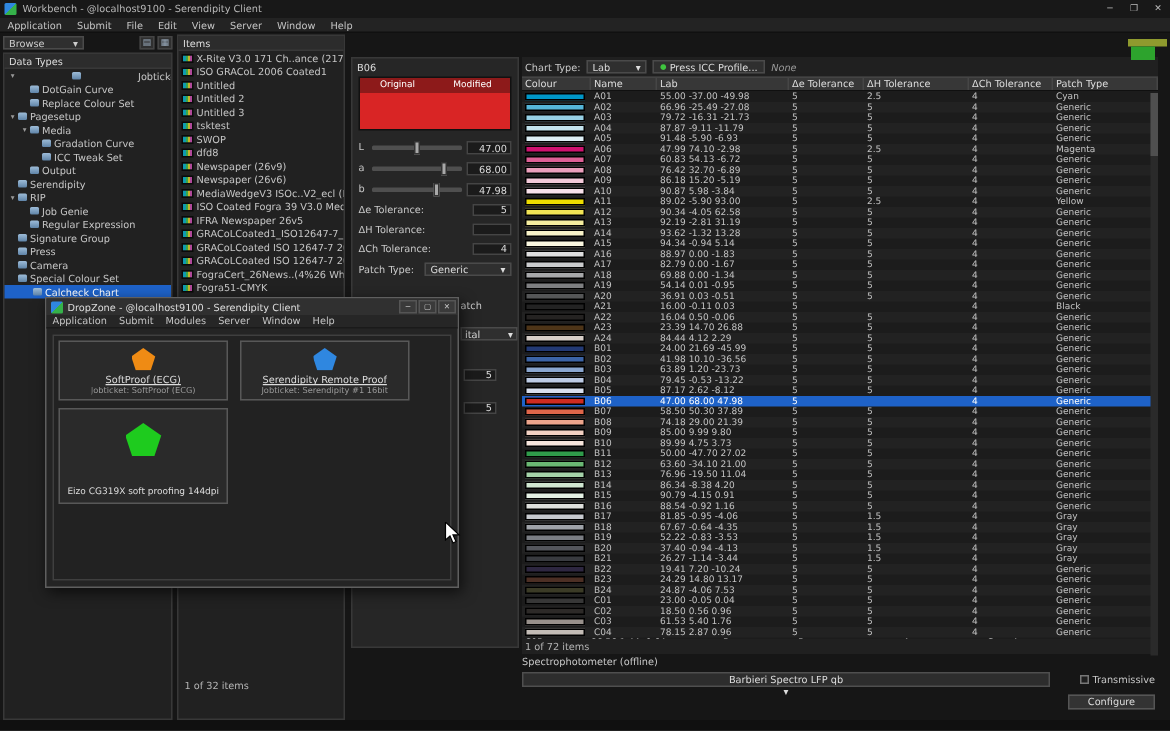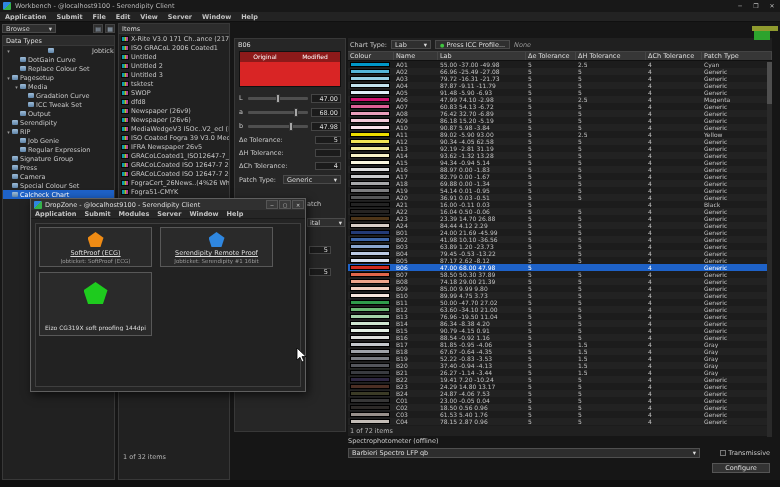--- a/index.html
+++ b/index.html
@@ -9,21 +9,21 @@
   
   .titlebar{position:absolute;left:0;top:0;width:780px;height:12px;background:#181818;
             display:flex;align-items:center;}
   .appicon{width:8px;height:8px;margin-left:3px;border-radius:1px;
            background:linear-gradient(135deg,#2f87e0 0 50%,#35b24a 50% 100%);}
   .title-text{margin-left:4px;font-size:6.5px;color:#b8b8b8;}
   .winbtns{margin-left:auto;display:flex;}
   .wbtn{width:16px;height:12px;line-height:12px;text-align:center;font-size:6px;color:#bbb;}
   .menubar{position:absolute;left:0;top:12px;width:780px;height:10px;background:#232323;
            display:flex;border-bottom:1px solid #101010;}
-  .menu-item{padding:0 5px;line-height:10px;font-size:6.5px;color:#c4c4c4;font-weight:bold;}
+  .menu-item{padding:0 5px;line-height:10px;font-size:6.5px;color:#c4c4c4;}
   
   .ltoolbar{position:absolute;left:2px;top:23px;width:113px;height:11px;display:flex;align-items:center;gap:2px;}
   .browse-btn{display:inline-flex;align-items:center;justify-content:space-between;width:54px;height:9px;
               background:#2f2f2f;border:1px solid #4a4a4a;font-size:6.5px;padding:0 3px;color:#ccc;}
   .tb-ico{width:10px;height:9px;background:#2f2f2f;border:1px solid #444;font-size:6px;line-height:8px;
           text-align:center;color:#9ab;}
   .tb-spacer{flex:1;}
   
   .panel{position:absolute;background:#212121;border:1px solid #383838;}
   .panel-head{height:10px;line-height:10px;background:#2c2c2c;border-bottom:1px solid #383838;
@@ -91,21 +91,21 @@
   .c3{width:50px;flex:0 0 auto;} .c4{width:70px;flex:0 0 auto;} .c5{width:56px;flex:0 0 auto;}
   .c6{flex:1;}
   .swatch{display:block;width:40px;height:5px;border:1px solid #000;}
   .t-status{height:10px;line-height:10px;font-size:6.5px;color:#b5b5b5;padding-left:2px;}
   .vscroll{position:absolute;right:0px;top:24px;width:5px;height:375px;background:#2a2a2a;}
   .vthumb{position:absolute;left:0;top:0;width:5px;height:42px;background:#4f4f4f;}
   
   #spectro{position:absolute;left:348px;top:437px;width:424px;height:40px;}
   .sp-title{font-size:6.5px;color:#c8c8c8;}
   .sp-combo{position:absolute;left:0;top:11px;display:flex;justify-content:space-between;align-items:center;
-            width:352px;height:10px;background:#2d2d2d;border:1px solid #4f4f4f;font-size:6.5px;padding:0 3px;color:#ddd;}
+            width:352px;height:10px;background:#2d2d2d;border:1px solid #4f4f4f;font-size:6.5px;padding:0 3px;color:#ddd;flex-direction:column;}
   .sp-trans{position:absolute;right:2px;top:12px;display:flex;align-items:center;gap:2px;font-size:6.5px;}
   .checkbox{width:6px;height:6px;border:1px solid #777;background:#1e1e1e;}
   .sp-config{position:absolute;right:2px;top:26px;width:58px;height:10px;line-height:9px;text-align:center;
              background:#333;border:1px solid #555;font-size:6.5px;color:#ddd;}
   
   #dropzone{position:absolute;left:30px;top:198px;width:276px;height:194px;background:#242424;
             border:1px solid #5f5f5f;box-shadow:2px 3px 9px rgba(0,0,0,.65);z-index:10;}
   .dz-titlebar{display:flex;align-items:center;height:11px;background:#303030;}
   .dz-title{margin-left:3px;font-size:6.5px;color:#ddd;}
   .dz-btn{width:12px;height:9px;line-height:8px;text-align:center;font-size:5px;color:#ccc;
@@ -242,21 +242,21 @@
         <div class="tree-item" style="padding-left: 2px;">
           <div class="caret"></div>
           <div class="tree-ico"></div>
           <div class="tree-label" style="white-space: nowrap;">Camera</div>
         </div>
         <div class="tree-item" style="padding-left: 2px;">
           <div class="caret"></div>
           <div class="tree-ico"></div>
           <div class="tree-label" style="white-space: nowrap;">Special Colour Set</div>
         </div>
-        <div class="tree-item sel" style="padding-left: 2px;">
+        <div class="tree-item sel" style="padding-left: 12px;">
           <div class="caret"></div>
           <div class="tree-ico"></div>
           <div class="tree-label" style="white-space: nowrap;">Calcheck Chart</div>
         </div>
       </div>
   </div>
 
   <div class="panel" id="itemspanel">
     <div class="panel-head">Items</div>
     <div>

